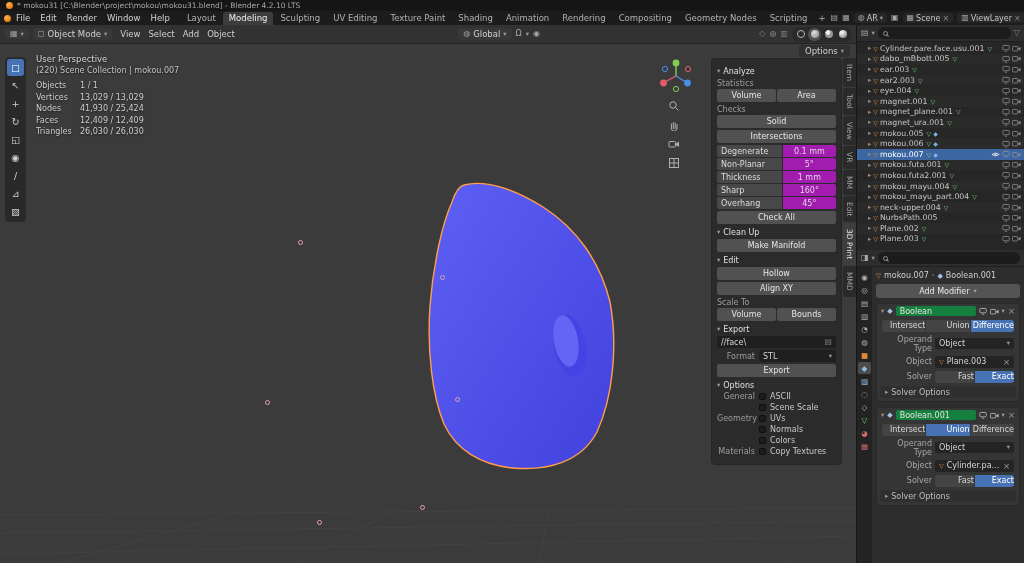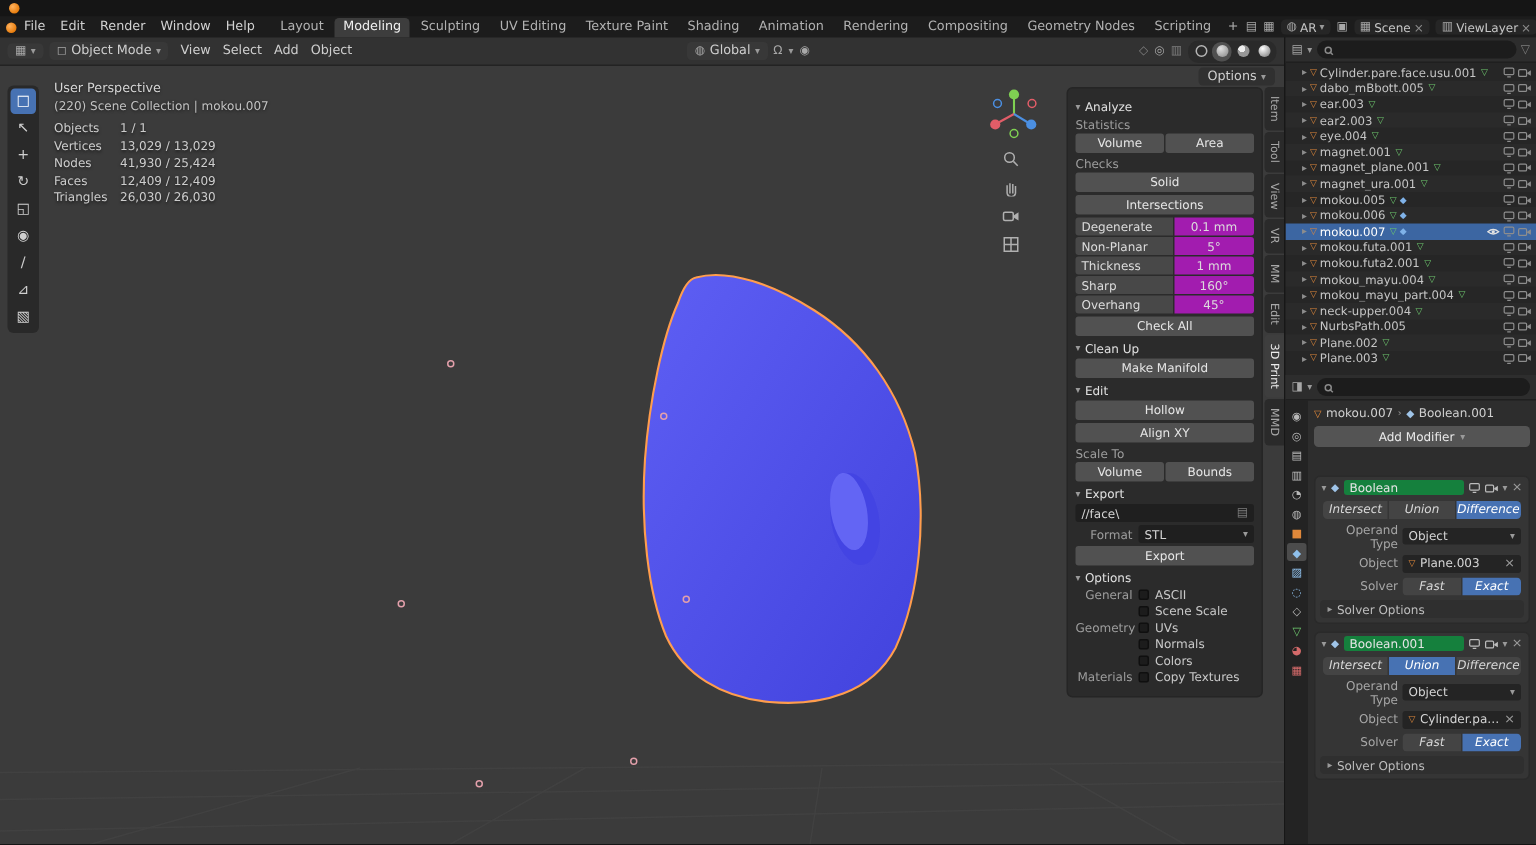--- a/index.html
+++ b/index.html
@@ -125,50 +125,51 @@
   .props-body { flex:1; display:flex; min-height:0; }
   .props-tabs { width:15px; background:#232323; display:flex; flex-direction:column; align-items:center;
                 padding-top:4px; gap:1px; flex:none; }
   .ptab { width:13px; height:12px; display:flex; align-items:center; justify-content:center;
           font-size:7.5px; border-radius:2px; }
   .ptab.active { background:#4c4c4c; }
   .props-content { flex:1; padding:4px 4px; font-size:8px; min-width:0; }
   .crumb { display:flex; align-items:center; gap:3px; margin-bottom:4px; color:#cfcfcf; }
   .crumb .o-obj { font-size:6.5px; }
   .add-mod { background:#545454; border-radius:3px; text-align:right; padding:2.5px 0; color:#eaeaea;
-             margin-bottom:19px; display:flex; justify-content:center; gap:4px; align-items:center; }
+             margin-bottom:5px; display:flex; justify-content:center; gap:4px; align-items:center; }
 
   .mod-panel { background:#353535; border:1px solid #2a2a2a; border-radius:4px; margin-bottom:5px;
                padding-bottom:2px; }
   .mod-header { height:14px; display:flex; align-items:center; gap:3px; padding:0 4px; }
   .mod-icon { color:#9fc4e8; font-size:7px; flex:none; }
   .mod-name { flex:1; background:#15803d; border-radius:2px; padding:0.5px 4px; color:#e4e4e4; min-width:0; }
   .mod-x { color:#9a9a9a; font-size:8.5px; }
   .mod-row { display:flex; align-items:center; gap:3px; padding:1.5px 5px 1.5px 0; }
   .mod-row.full { padding-left:5px; }
   .mod-label { width:55px; text-align:right; color:#a6a6a6; flex:none; }
   .seg { display:flex; flex:1; gap:1px; border-radius:3px; overflow:hidden; }
-  .seg-btn { flex:1; background:#444444; text-align:center; padding:1.5px 0; color:#d8d8d8;
-             overflow:hidden; white-space:nowrap;font-style:italic; }
+  .seg-btn { flex:1; background:#444444; text-align:right; padding:1.5px 0; color:#d8d8d8;
+             overflow:hidden; white-space:nowrap; }
   .seg-btn.active { background:#4772b3; color:#fff; }
   .field { flex:1; display:flex; align-items:center; gap:3px; background:#242424; border-radius:2px;
            padding:1px 4px; color:#d5d5d5; min-width:0; }
   .field .grow { flex:1; overflow:hidden; text-overflow:ellipsis; white-space:nowrap; }
   .subhdr { display:flex; align-items:center; gap:3px; background:#2f2f2f; border-radius:3px;
             margin:2px 3px 1px; padding:1.5px 5px; color:#bdbdbd; }
 
   svg { display:block; }
 </style>
 </head>
 <body>
 
 <div class="app">
 
   <div class="titlebar">
     <span class="blender-logo"></span>
+    <span>* mokou31 [C:\Blender\project\mokou\mokou31.blend] - Blender 4.2.10 LTS</span>
   </div>
 
   <div class="menubar">
     <span class="blender-logo"></span>
     <div style="display:flex">
 
     <span class="menu-item">File</span>
         <span class="menu-item">Edit</span>
         <span class="menu-item">Render</span>
         <span class="menu-item">Window</span>

